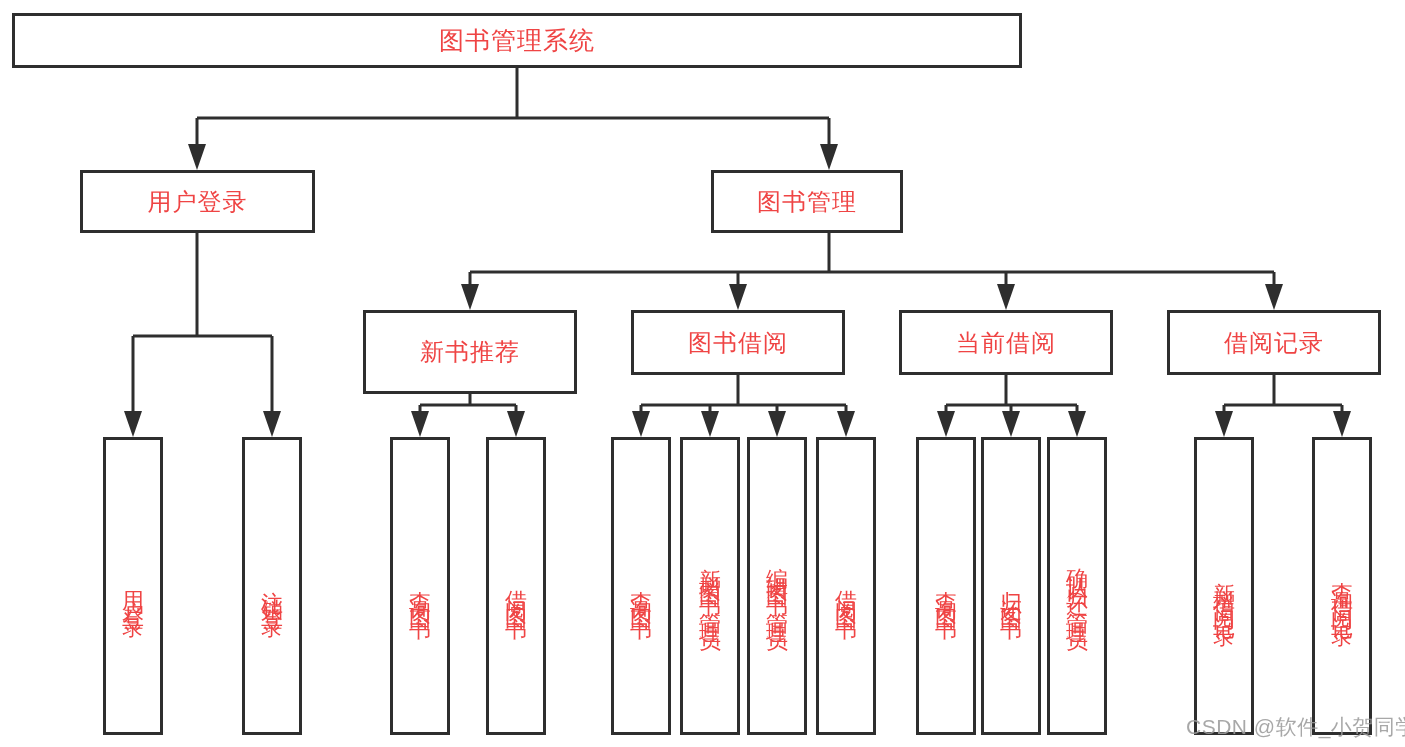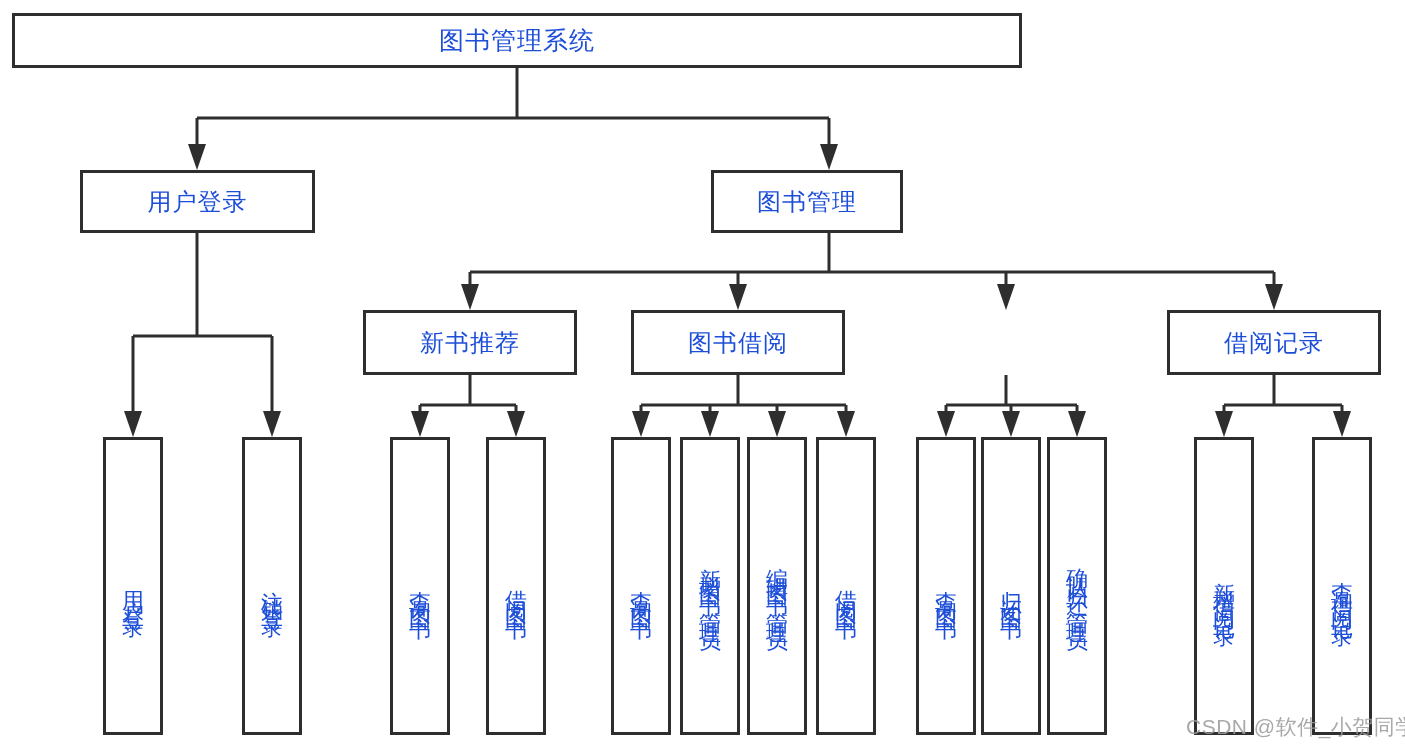--- a/index.html
+++ b/index.html
@@ -20,41 +20,41 @@
     z-index: 1;
   }
   .node {
     position: absolute;
     box-sizing: border-box;
     background: #ffffff;
     border: 3px solid #2e2e2e;
     display: flex;
     align-items: center;
     justify-content: center;
-    color: #1d4ed8;
+    color: #ef4444;
     z-index: 2;
     text-align: center;
   }
   .node.h { font-size: 24px; letter-spacing: 1px; }
   .node.root { font-size: 25px; }
   .node.v { font-size: 22px; }
   .node.v .vtext {
     writing-mode: vertical-rl;
     text-orientation: mixed;
     letter-spacing: 9px;
     margin-bottom: -9px;
     line-height: 1;
   }
   
   #n-root  { left: 12px;  top: 13px;  width: 1010px; height: 55px; }
   
   #n-login { left: 80px;  top: 170px; width: 235px; height: 63px; }
   #n-mgmt  { left: 711px; top: 170px; width: 192px; height: 63px; }
   
-  #n-rec   { left: 363px;  top: 310px; width: 214px; height: 65px; }
+  #n-rec   { left: 363px;  top: 310px; width: 214px; height: 84px; }
   #n-bor   { left: 631px;  top: 310px; width: 214px; height: 65px; }
   #n-cur   { left: 899px;  top: 310px; width: 214px; height: 65px; }
   #n-log   { left: 1167px; top: 310px; width: 214px; height: 65px; }
   
   .leaf { top: 437px; width: 60px; height: 298px; }
   #l-login1 { left: 103px; }
   #l-logout { left: 242px; }
   #l-rec-q  { left: 390px; }
   #l-rec-b  { left: 486px; }
   #l-bor-q  { left: 611px; }
@@ -129,20 +129,21 @@
     </g>
   </svg>
 
   <div class="node h root" id="n-root">图书管理系统</div>
 
   <div class="node h" id="n-login">用户登录</div>
   <div class="node h" id="n-mgmt">图书管理</div>
 
   <div class="node h" id="n-rec">新书推荐</div>
   <div class="node h" id="n-bor">图书借阅</div>
+  <div class="node h" id="n-cur">当前借阅</div>
   <div class="node h" id="n-log">借阅记录</div>
 
   <div class="node v leaf" id="l-login1">
     <span class="vtext">用户登录</span>
   </div>
   <div class="node v leaf" id="l-logout">
     <span class="vtext">注销登录</span>
   </div>
 
   <div class="node v leaf" id="l-rec-q">

